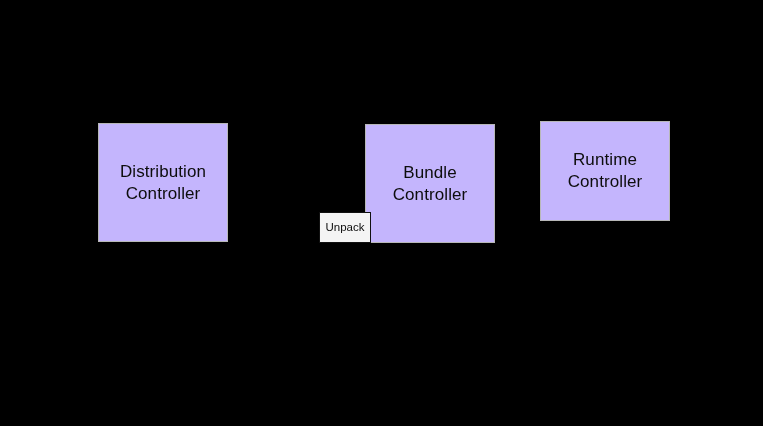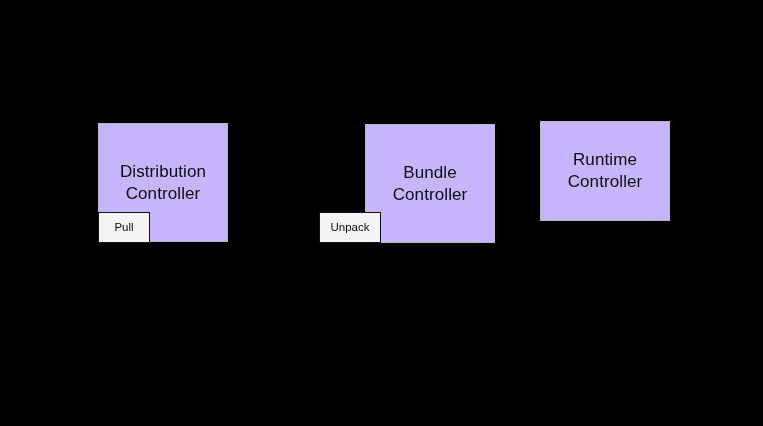--- a/index.html
+++ b/index.html
@@ -59,29 +59,26 @@
 </style>
 </head>
 <body>
 
 <div id="canvas">
 
   <div class="node" style="left:98px; top:123px; width:130px; height:119px;">
     <div class="node-label">Distribution
 Controller</div>
   </div>
-  <div class="badge" style="left:98px; top:212px; width:52px; height:31px;">
-    <div class="badge-label">Pull</div>
-  </div>
 
   <div class="node" style="left:319px; top:124px; width:130px; height:119px;margin-left:46px;">
     <div class="node-label">Bundle
 Controller</div>
   </div>
-  <div class="badge" style="left:319px; top:212px; width:62px; height:31px;">
+  <div class="badge" style="left:319px; top:212px; width:52px; height:31px;">
     <div class="badge-label">Unpack</div>
   </div>
 
   <div class="node" style="left:540px; top:121px; width:130px; height:100px;">
     <div class="node-label">Runtime
 Controller</div>
   </div>
 
 </div>
 

